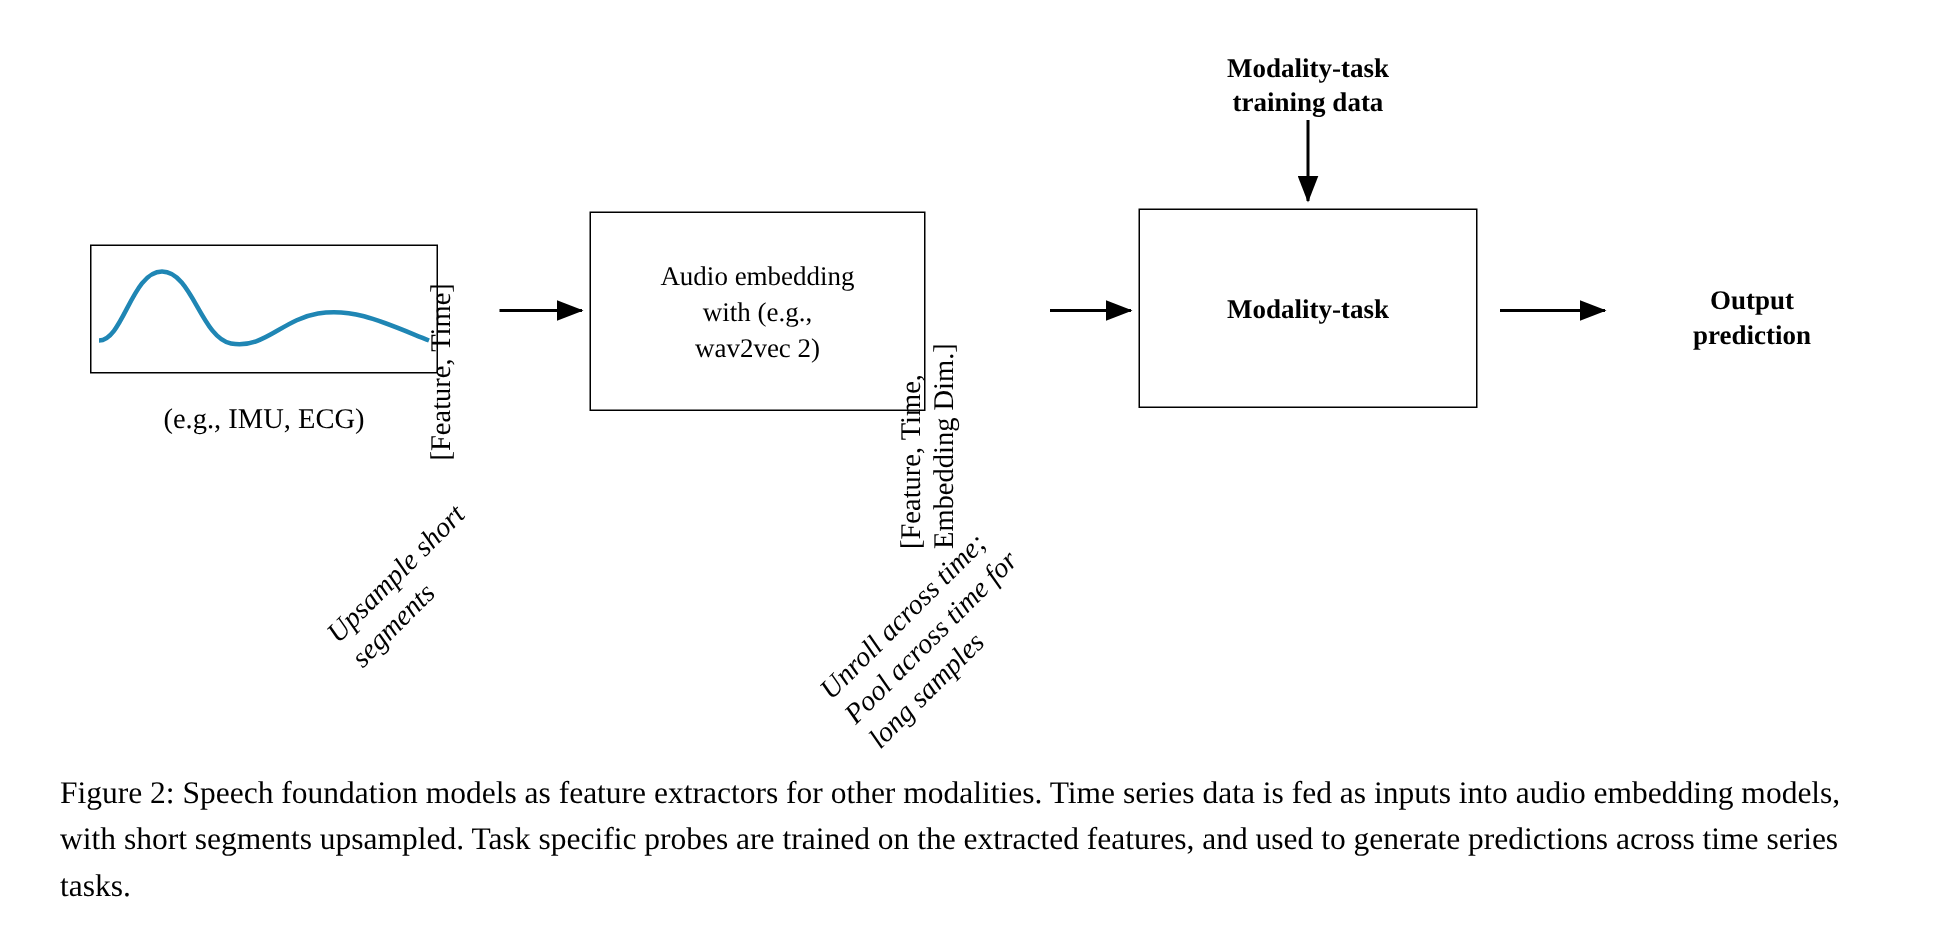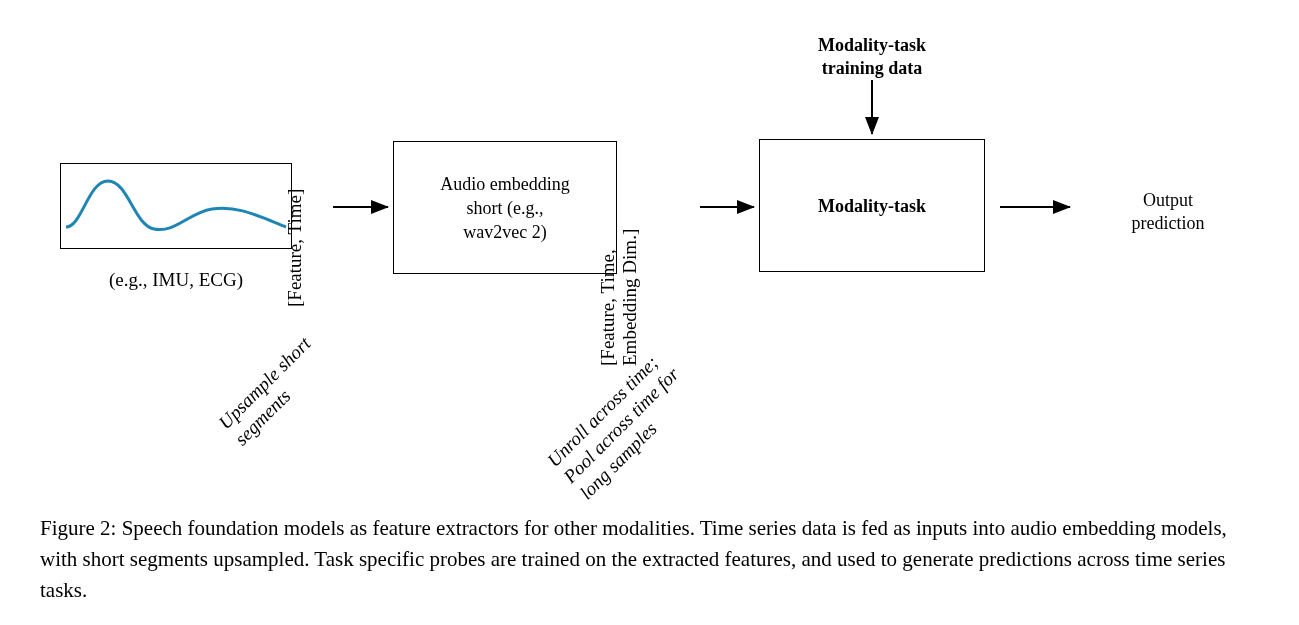--- a/index.html
+++ b/index.html
@@ -125,21 +125,21 @@
     font-weight: bold;
     font-size: 18px;
     line-height: 23px;
   }
 
   
   #output-label {
     left: 1088px; top: 189px;
     width: 160px;
     text-align: center;
-    font-weight: normal;
+    font-weight: bold;
     font-size: 18px;
     line-height: 23px;
   }
 
   
   #caption {
     left: 40px; top: 498px;
     width: 1218px;
     font-size: 21px;
     line-height: 31px;
@@ -181,21 +181,21 @@
   </div>
 
   <div class="abs rot" id="label-upsample">
     <div>Upsample short</div>
     <div>segments</div>
   </div>
 
   <div class="abs" id="audio-box">
     <div class="btext">
       <div>Audio embedding</div>
-      <div>short (e.g.,</div>
+      <div>with (e.g.,</div>
       <div>wav2vec 2)</div>
     </div>
   </div>
 
   <div class="abs rot" id="label-feature-time-emb">
     <div>[Feature, Time,</div>
     <div>Embedding Dim.]</div>
   </div>
 
   <div class="abs rot" id="label-unroll">

